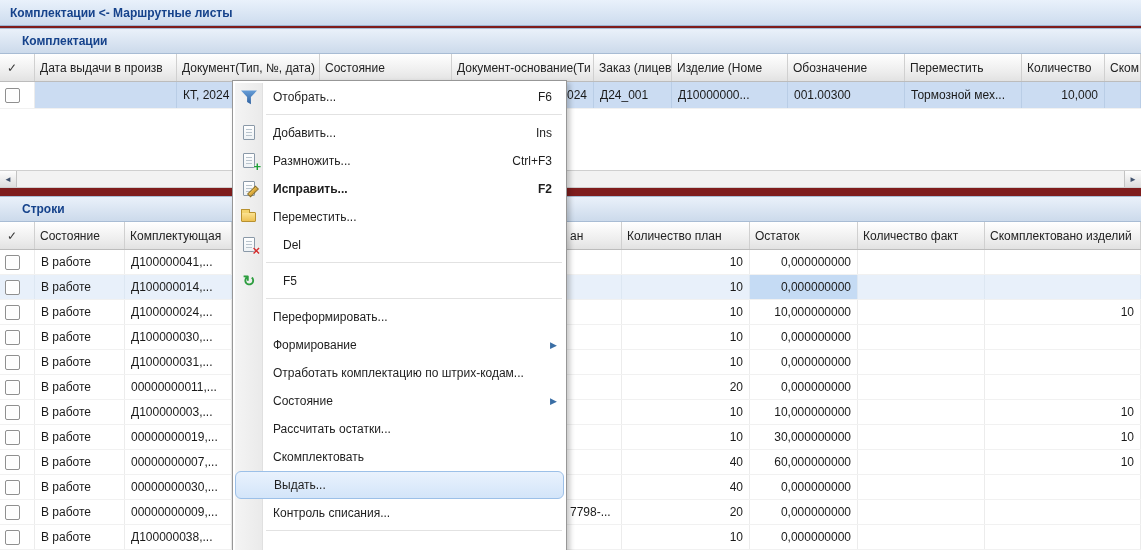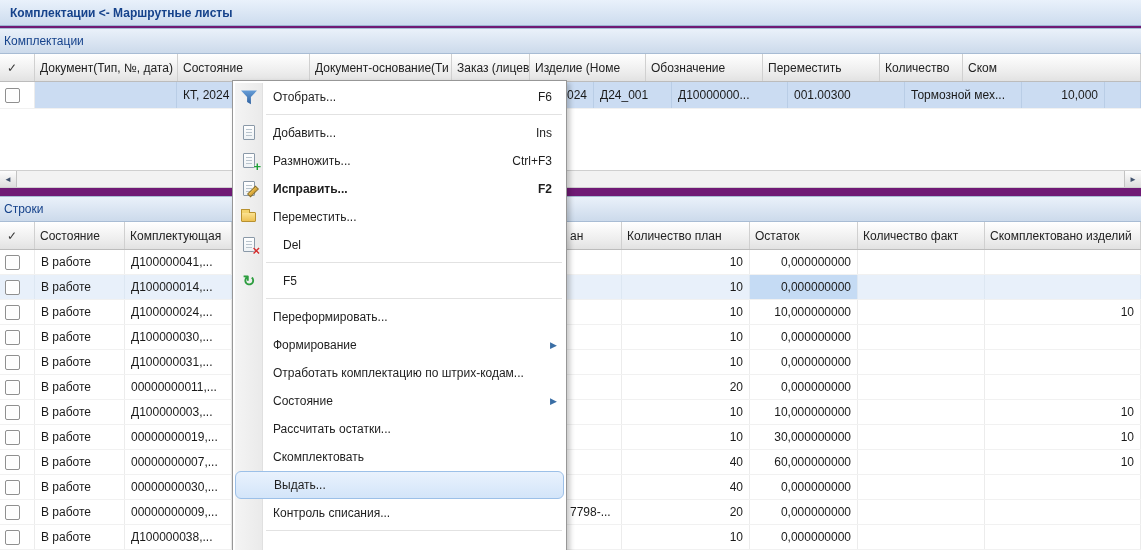--- a/index.html
+++ b/index.html
@@ -1,27 +1,27 @@
 <!DOCTYPE html>
 <html><head>
 <meta charset="utf-8">
 <style>
   html,body{margin:0;padding:0;background:#fff}
-  .app{position:relative;width:1141px;height:550px;overflow:hidden;background:#701a75;
+  .app{position:relative;width:1141px;height:550px;overflow:hidden;background:#7f1d1d;
        font-family:"Liberation Sans",sans-serif;font-size:12px;color:#1a1a1a}
 
   
   .titlebar{position:absolute;left:0;top:0;width:100%;height:26px;box-sizing:border-box;
     background:linear-gradient(#e9f1fb,#cddcee);border-bottom:1px solid #9cb4d2;
     display:flex;align-items:center;padding-left:10px;font-weight:bold;color:#15428b}
 
   
   .sec{position:absolute;left:0;width:100%;height:26px;box-sizing:border-box;
     background:linear-gradient(#eaf1fa,#ccdaeb);border-top:1px solid #a8bcd4;border-bottom:1px solid #a8bcd4;
-    display:flex;align-items:center;padding-left:4px;font-weight:normal;color:#15428b}
+    display:flex;align-items:center;padding-left:22px;font-weight:bold;color:#15428b}
   .sec-kompl{top:28px}
   .sec-stroki{top:196px}
 
   
   .thead{position:absolute;left:0;width:100%;height:28px;display:flex;box-sizing:border-box;
     background:linear-gradient(#ffffff,#ececec 70%,#e2e2e2);border-bottom:1px solid #bcbcbc}
   .t1head{top:54px}
   .t2head{top:222px}
   .hcell{display:flex;align-items:center;height:100%;padding:0 5px;box-sizing:border-box;
     border-right:1px solid #d0d0d0;white-space:nowrap;overflow:hidden;color:#222}
@@ -99,20 +99,21 @@
   <div class="titlebar">
     <span>Комплектации &lt;- Маршрутные листы</span>
   </div>
 
   <div class="sec sec-kompl">
     <span>Комплектации</span>
   </div>
 
   <div class="thead t1head">
       <div class="hcell chk" style="width: 35px;">✓</div>
+      <div class="hcell" style="width: 142px;">Дата выдачи в произв</div>
       <div class="hcell" style="width: 143px;">Документ(Тип, №, дата)</div>
       <div class="hcell" style="width: 132px;">Состояние</div>
       <div class="hcell" style="width: 142px;">Документ-основание(Ти</div>
       <div class="hcell" style="width: 78px;">Заказ (лицево</div>
       <div class="hcell" style="width: 116px;">Изделие (Номе</div>
       <div class="hcell" style="width: 117px;">Обозначение</div>
       <div class="hcell" style="width: 117px;">Переместить</div>
       <div class="hcell" style="width: 83px;">Количество</div>
       <div class="hcell" style="flex: 1 1 0%;">Ском</div>
     </div>

